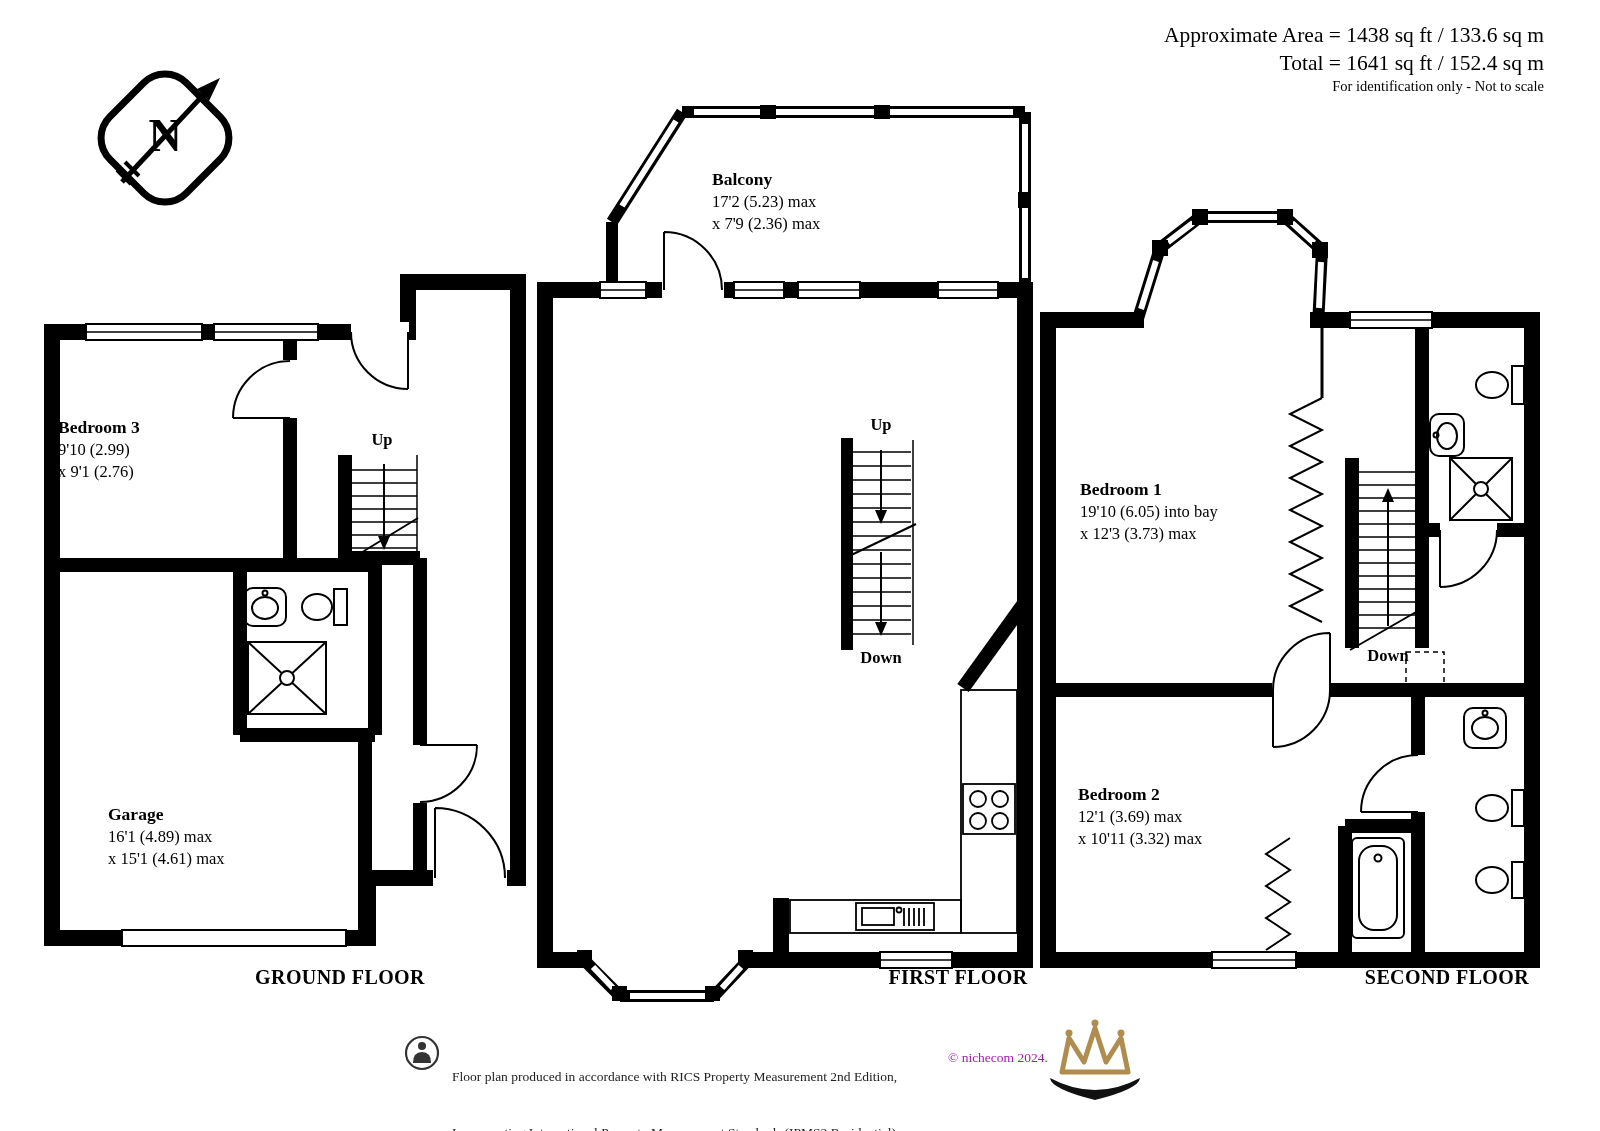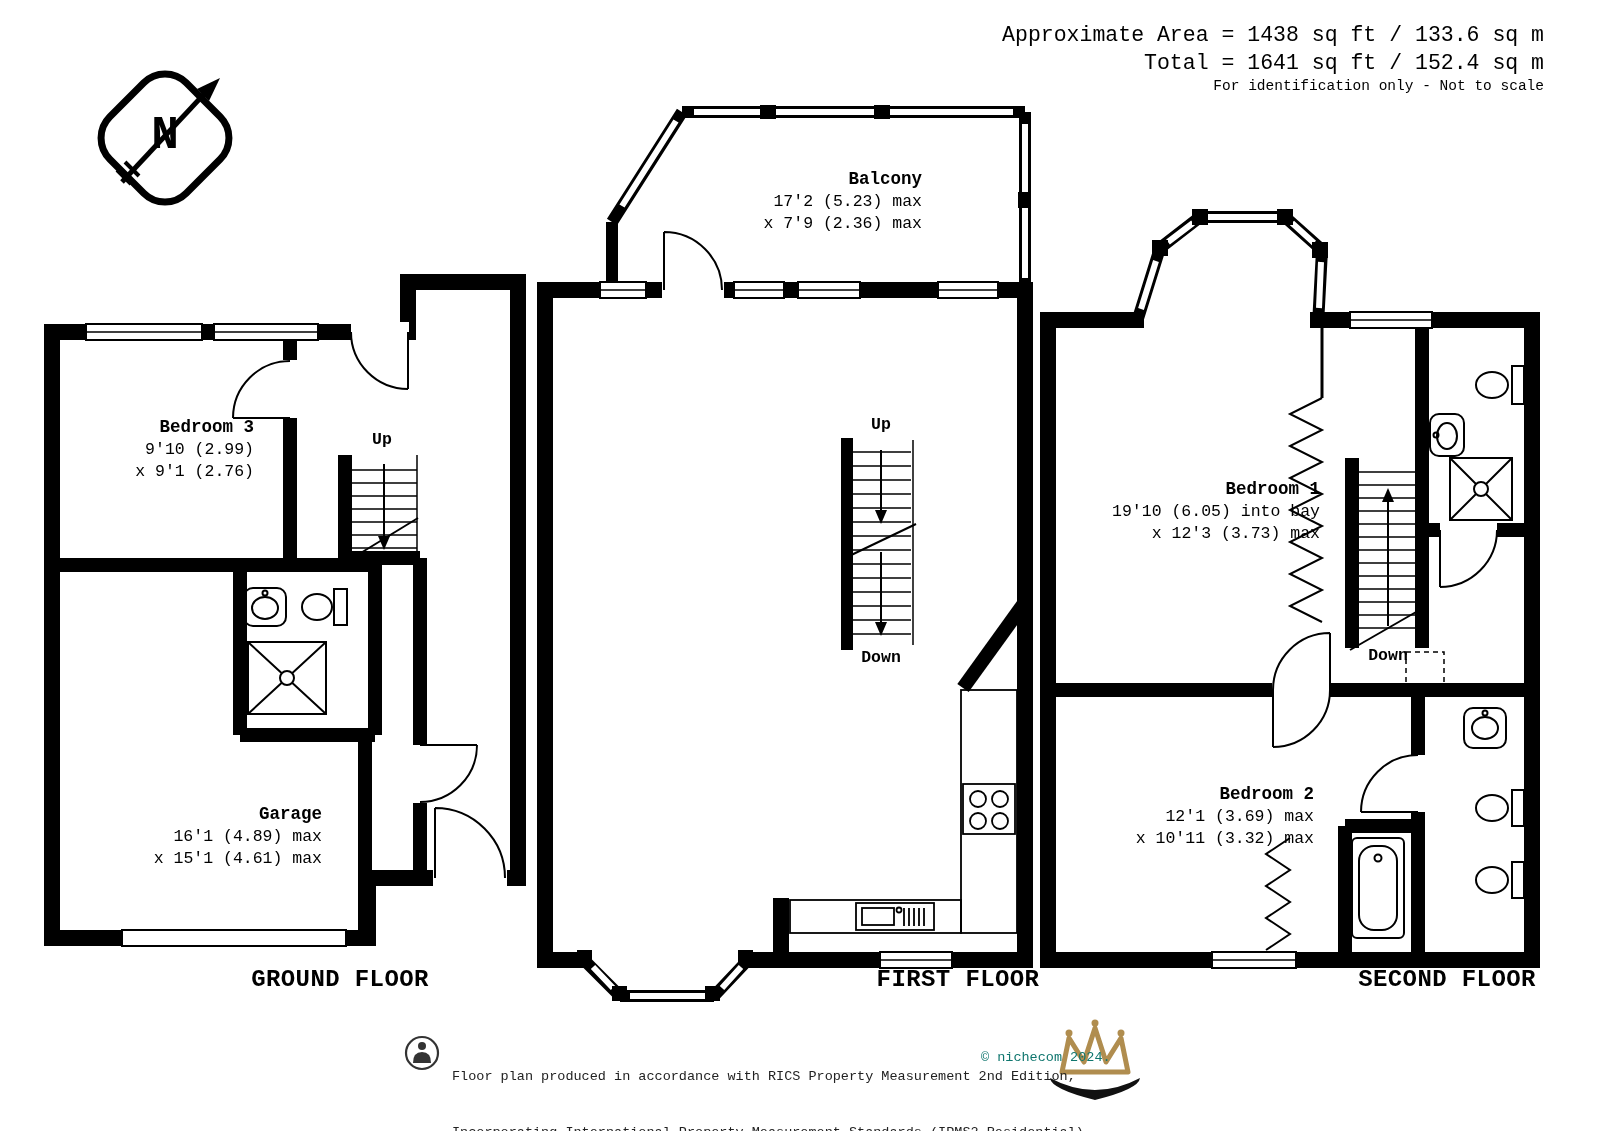--- a/index.html
+++ b/index.html
@@ -1,31 +1,31 @@
 <!DOCTYPE html>
 <html><head>
 <meta charset="utf-8">
 <style>
   * { margin:0; padding:0; box-sizing:border-box; }
   html,body { background:#fff; }
   .page {
     position:relative; width:1600px; height:1131px; background:#fff;
-    font-family:Liberation Mono, monospace; color:#000; overflow:hidden;
+    font-family:Liberation Serif, serif; color:#000; overflow:hidden;
   }
   .plan-svg { position:absolute; left:0; top:0; }
-  .room-label { position:absolute; text-align:right; font-size:16.5px; line-height:1.32; }
+  .room-label { position:absolute; text-align:left; font-size:16.5px; line-height:1.32; }
   .room-label b { display:block; font-size:17.5px; }
   .stair-label { position:absolute; text-align:center; font-size:16.5px; font-weight:bold; }
-  .floor-title { position:absolute; text-align:center; font-size:24px; font-weight:bold; letter-spacing:.4px; }
+  .floor-title { position:absolute; text-align:center; font-size:20px; font-weight:bold; letter-spacing:.4px; }
   .area-info { position:absolute; top:22px; right:56px; text-align:right; font-size:21.5px; line-height:1.28; }
   .area-info .note { font-size:14.5px; }
   .compass-n { position:absolute; left:137px; top:108px; width:56px; height:56px;
     text-align:center; font-size:46px; font-weight:bold; line-height:56px; }
   .footer { position:absolute; left:452px; top:1031px; font-size:13.5px; line-height:1.38; color:#222; white-space:pre; }
-  .copyright { position:absolute; left:981px; top:1050px; font-size:13.5px; color:#0f766e; }
+  .copyright { position:absolute; left:948px; top:1050px; font-size:13.5px; color:#a21caf; }
 </style>
 </head>
 <body>
 
 <div class="page">
 
   <svg class="plan-svg" width="1600" height="1131" viewBox="0 0 1600 1131">
 
     <g stroke="#000" fill="none">
       <rect x="-54" y="-54" width="108" height="108" rx="30" transform="translate(165,138) rotate(45)" stroke-width="7"></rect>

